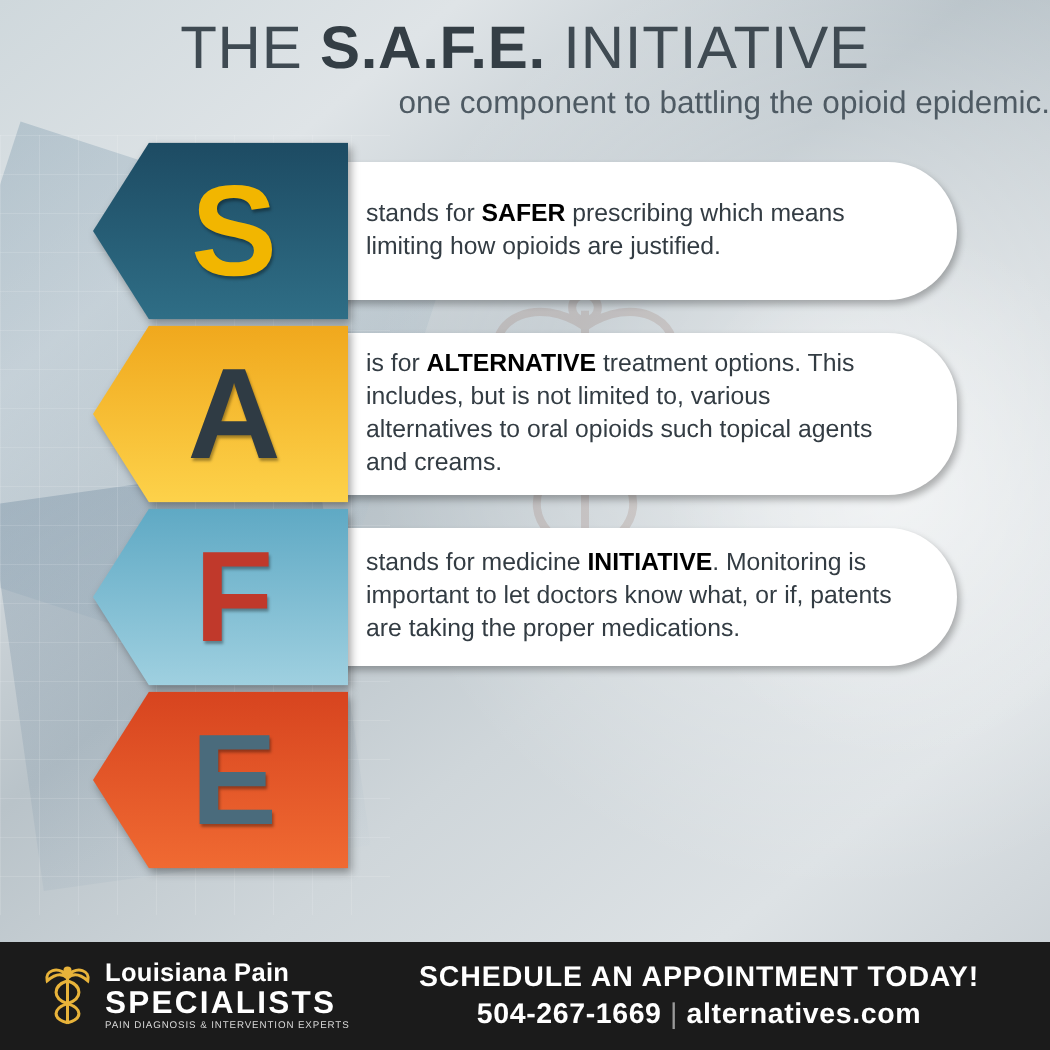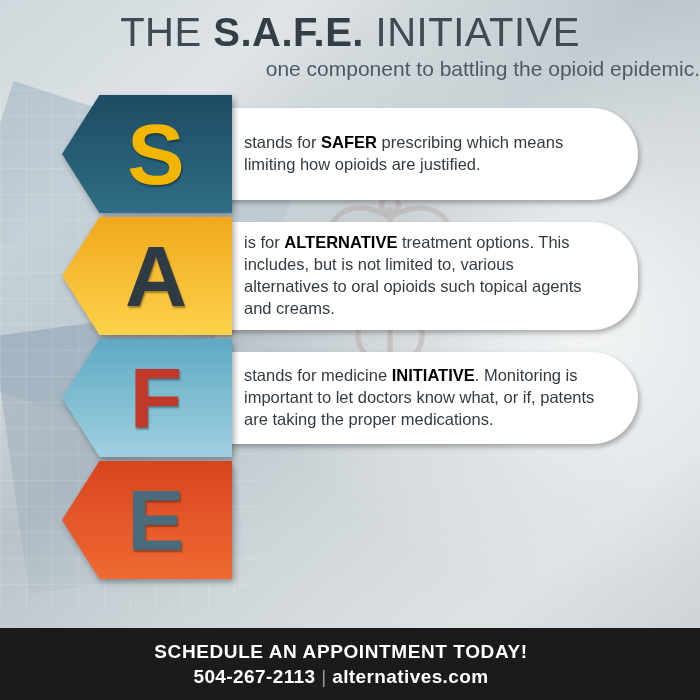--- a/index.html
+++ b/index.html
@@ -184,18 +184,35 @@
       </div>
       <div class="row">
         <div class="hex-wrap">
           <div class="hex" style="background: linear-gradient(rgb(215, 68, 31), rgb(240, 106, 50));"></div>
           <div class="hex-letter" style="color: rgb(74, 107, 124);">E</div>
         </div>
       </div>
     </div>
 
   <footer>
+    <div class="logo-block">
+      <svg class="logo-mark" viewBox="0 0 40 52">
+        <g stroke="#e8b33a" stroke-width="2.4" fill="none">
+          <line x1="20" y1="8" x2="20" y2="48"></line>
+          <path d="M20 14 C8 18 8 28 20 32 C32 36 32 44 20 47"></path>
+          <path d="M20 14 C32 18 32 28 20 32 C8 36 8 44 20 47"></path>
+          <path d="M20 10 C12 2 2 6 4 14 C11 8 16 8 20 12"></path>
+          <path d="M20 10 C28 2 38 6 36 14 C29 8 24 8 20 12"></path>
+        </g>
+        <circle cx="20" cy="6" r="3.2" fill="#e8b33a"></circle>
+      </svg>
+      <div class="logo-text">
+        <div class="logo-l1">Louisiana Pain</div>
+        <div class="logo-l2">SPECIALISTS</div>
+        <div class="logo-l3">PAIN DIAGNOSIS &amp; INTERVENTION EXPERTS</div>
+      </div>
+    </div>
     <div class="cta">
       <div class="cta-1">SCHEDULE AN APPOINTMENT TODAY!</div>
-      <div class="cta-2"><span>504-267-2113</span><span class="sep"> | </span><span>alternatives.com</span></div>
+      <div class="cta-2"><span>504-267-1669</span><span class="sep"> | </span><span>alternatives.com</span></div>
     </div>
   </footer>
 </div>
 
 </body></html>

